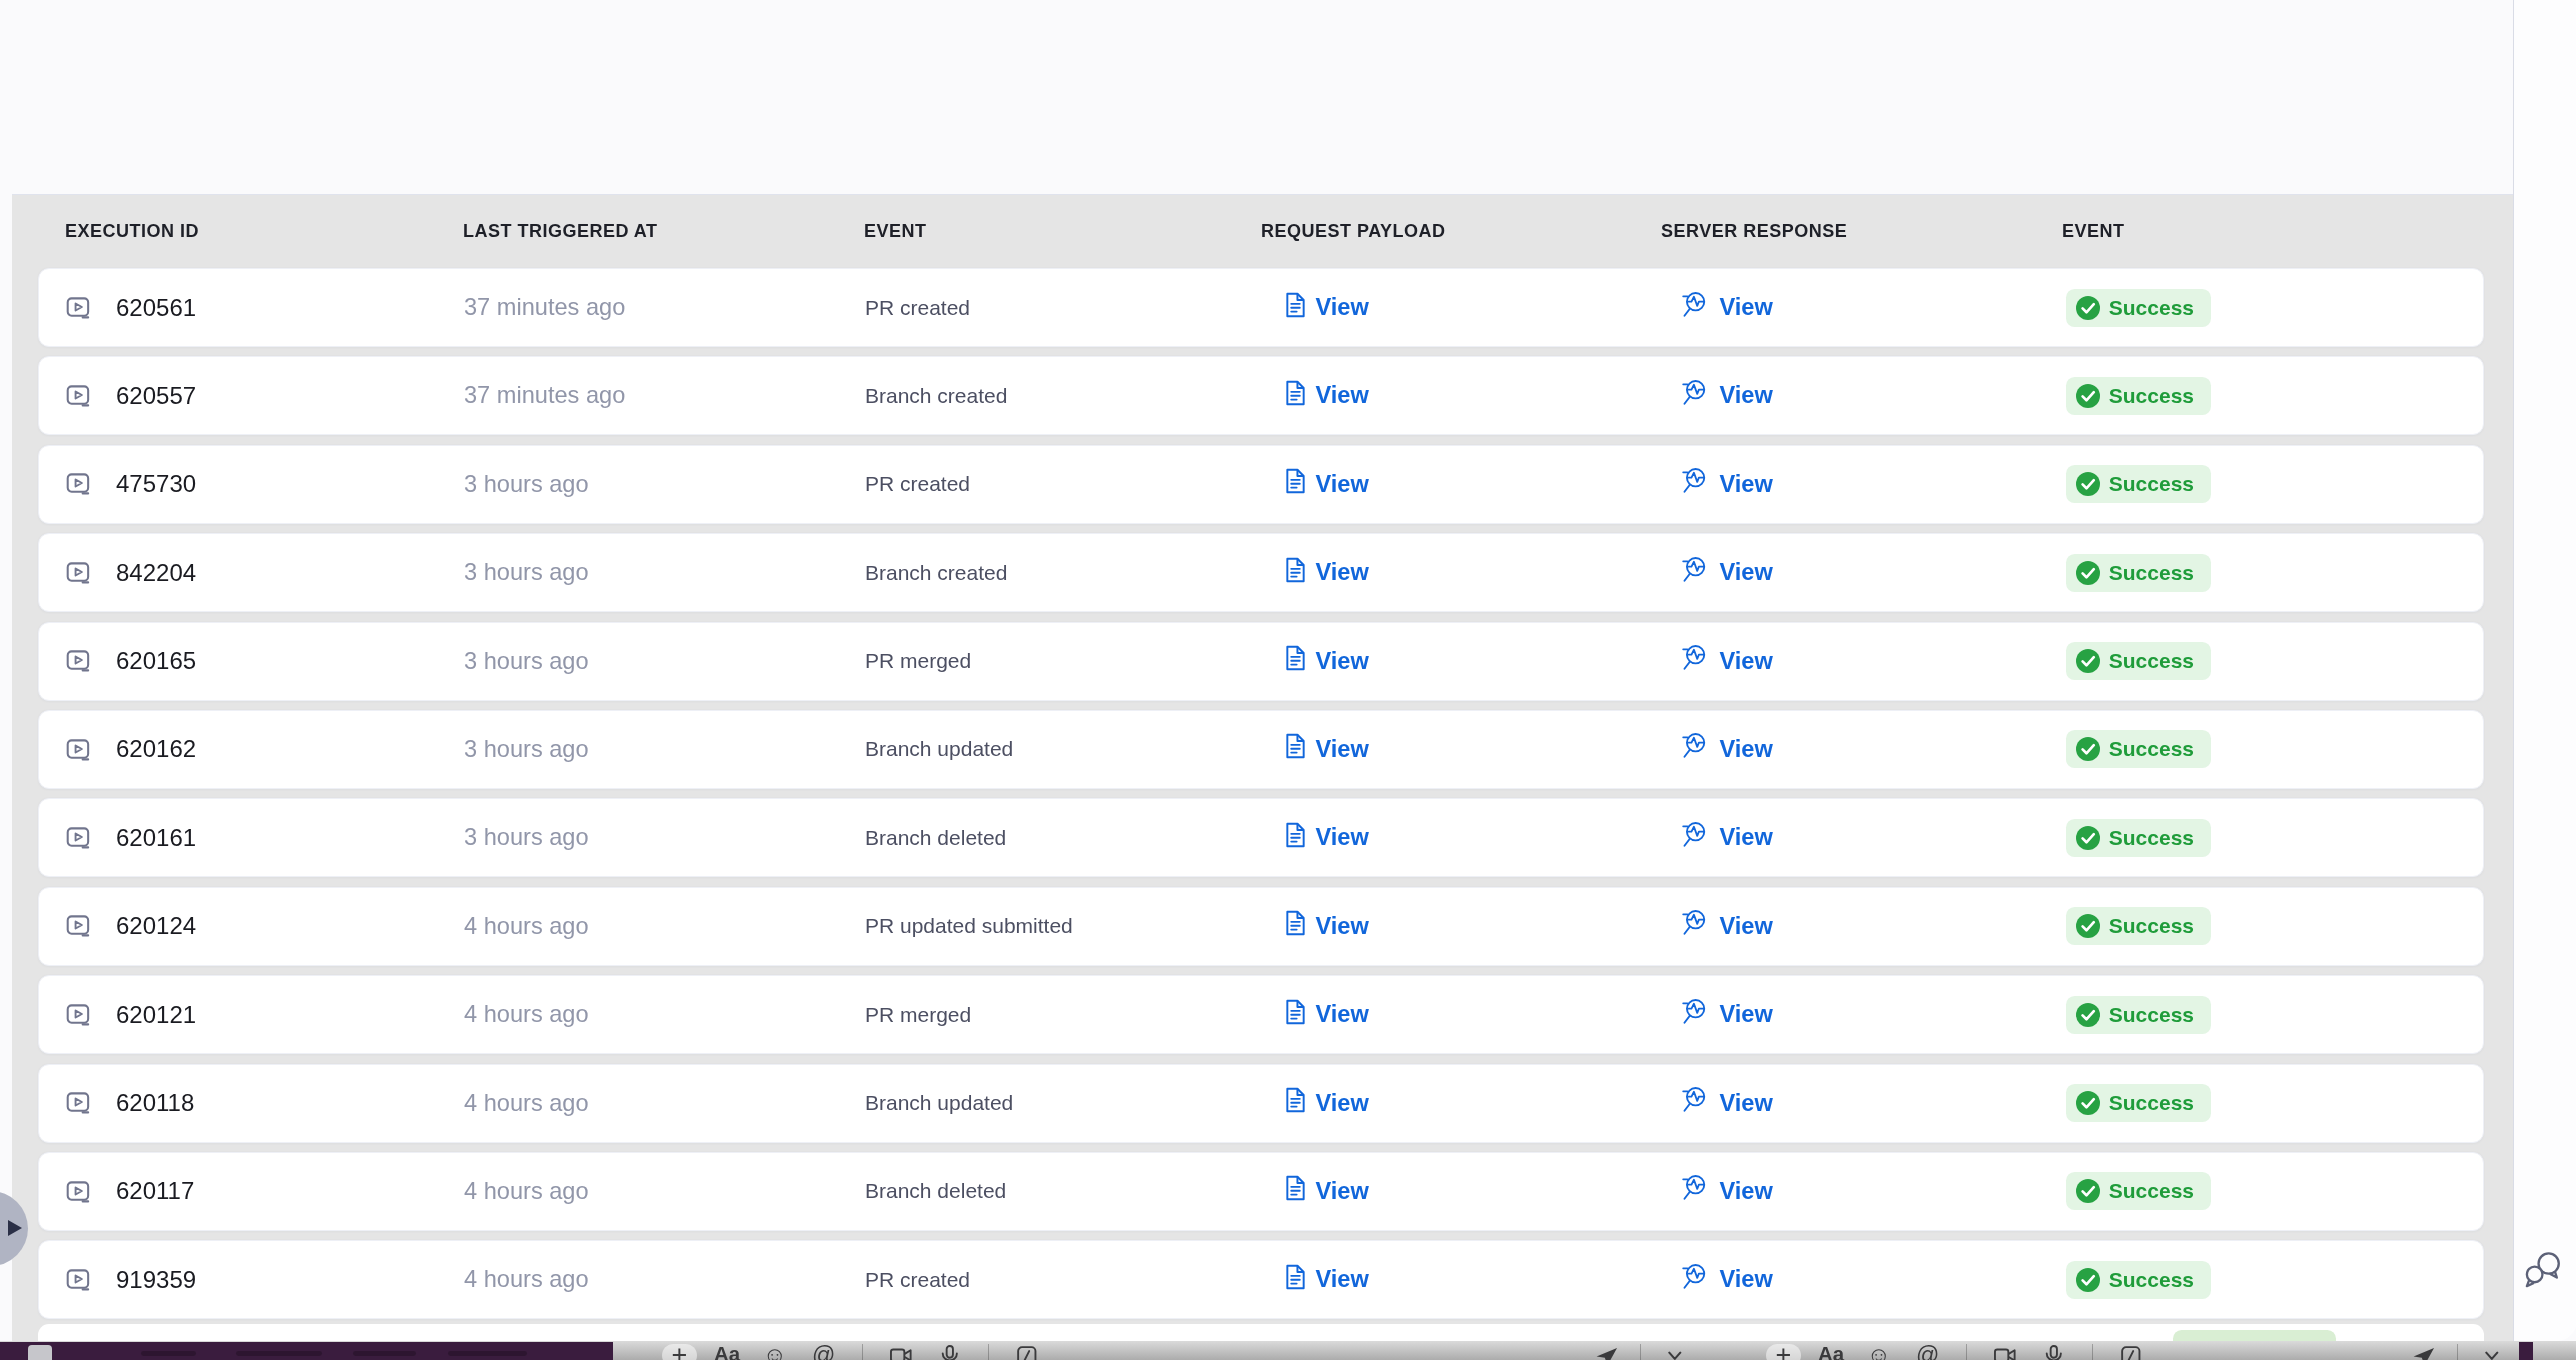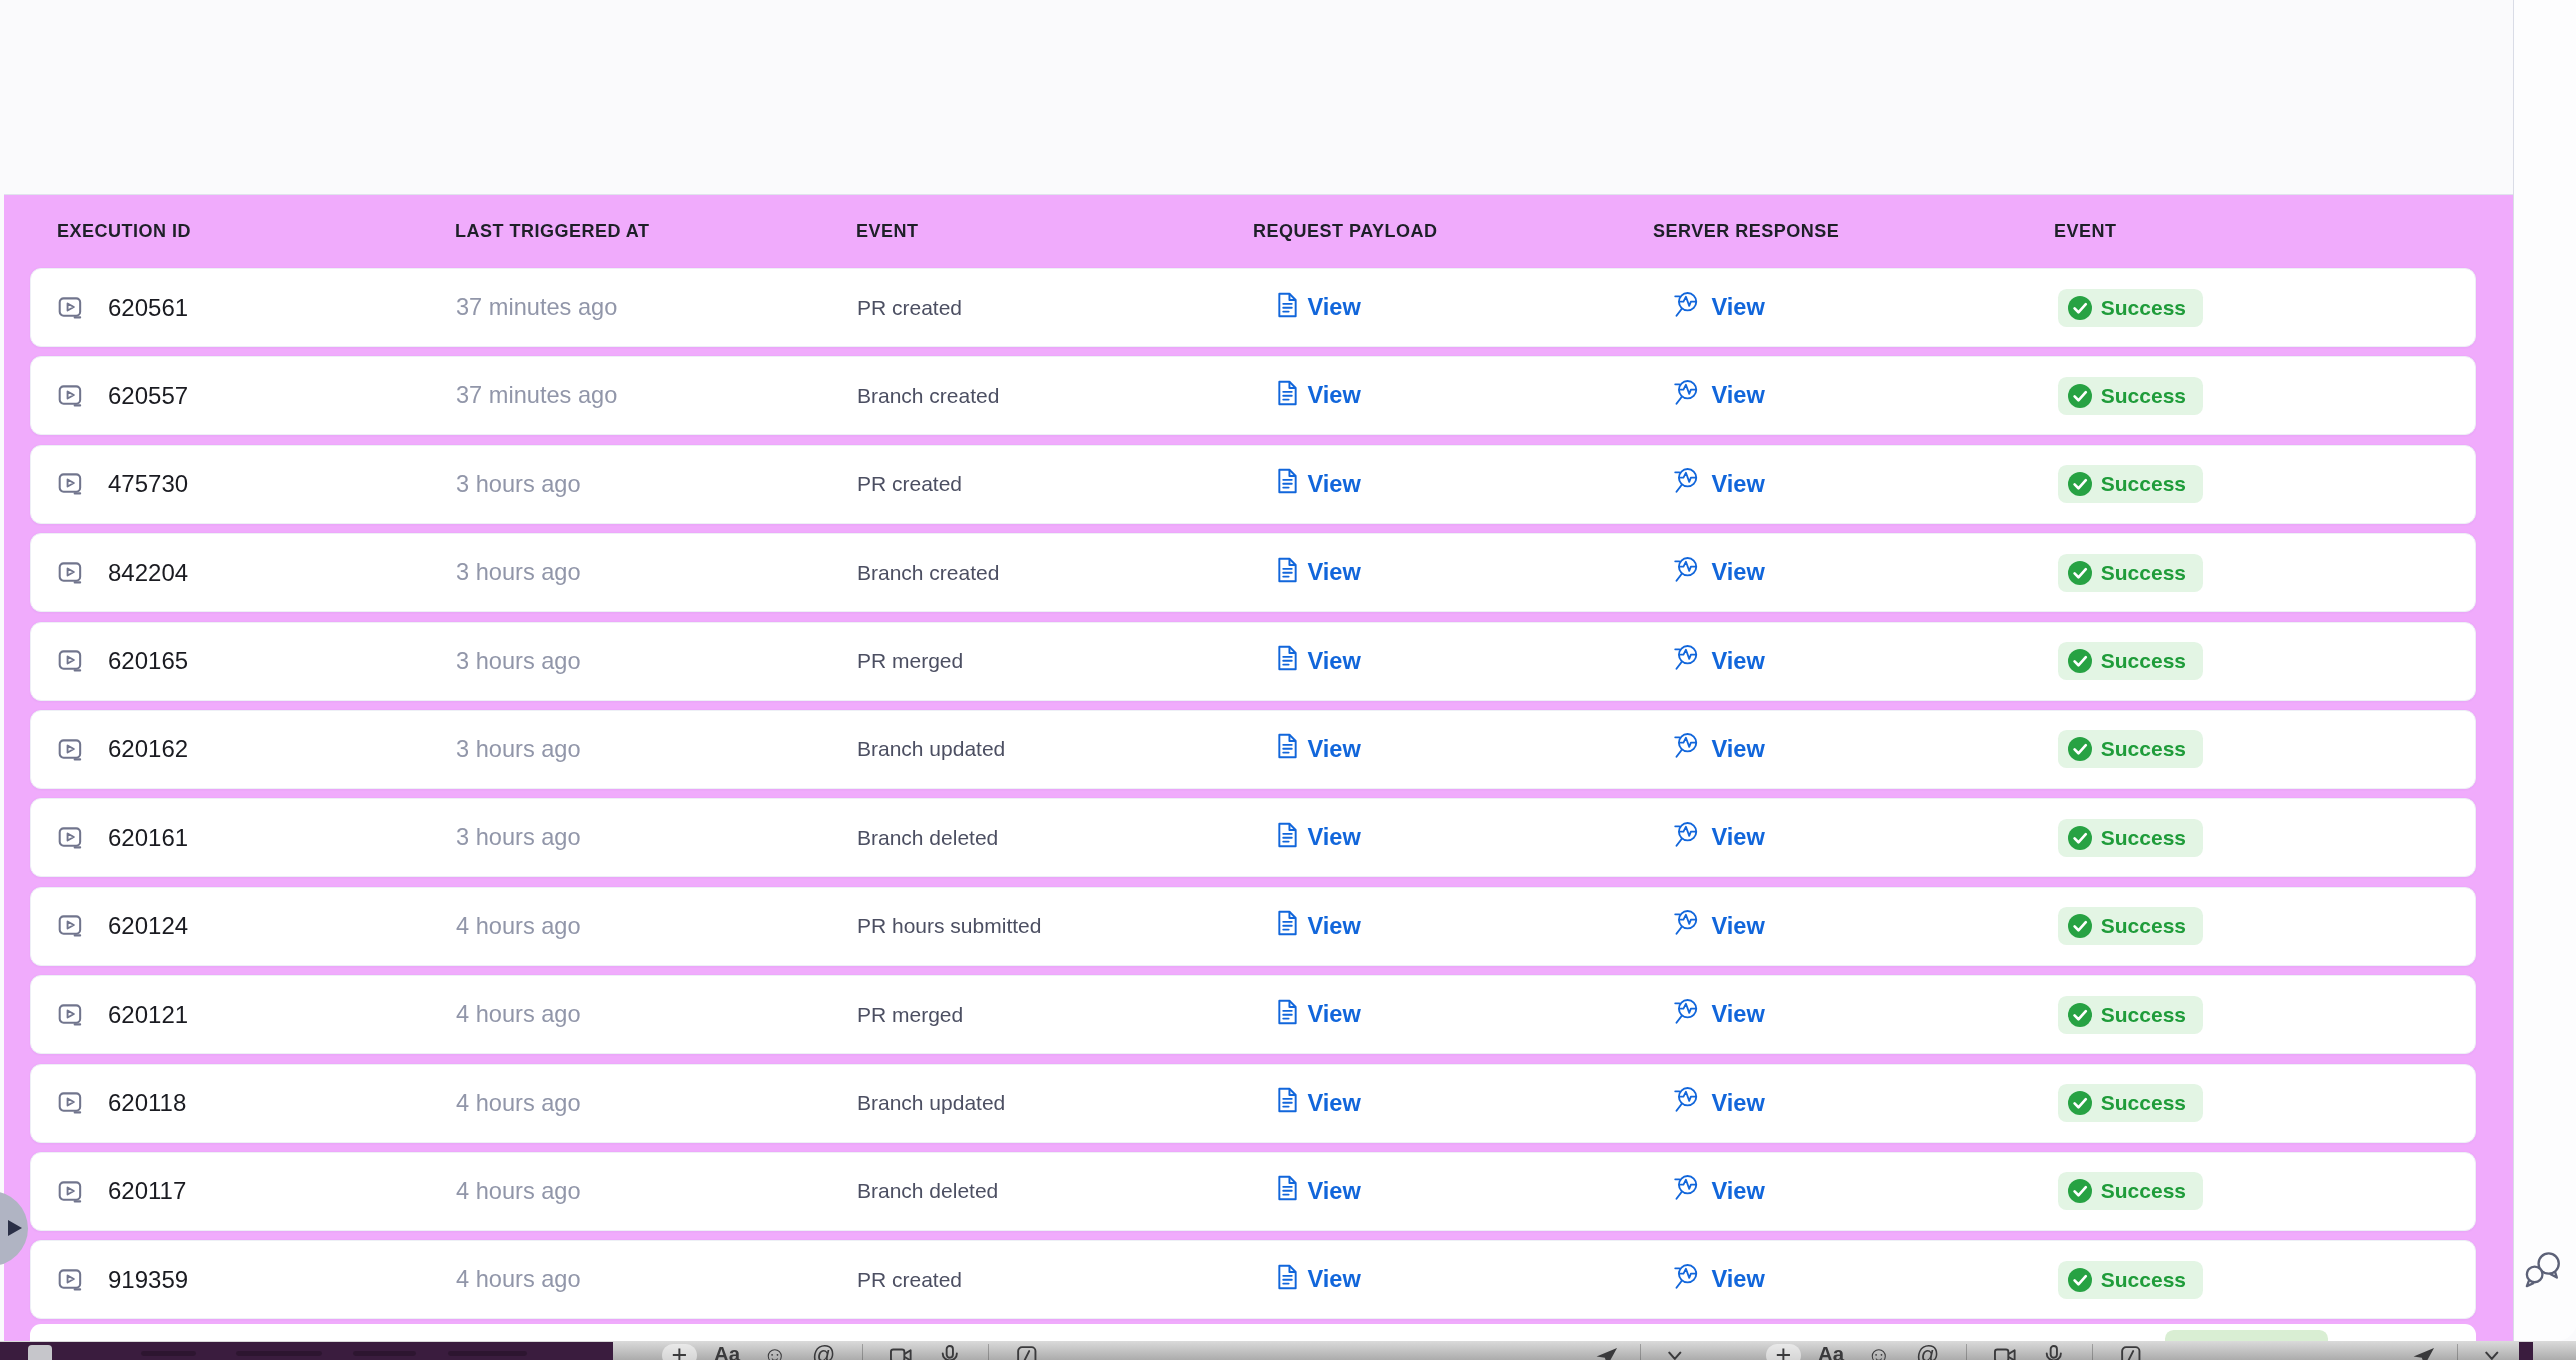--- a/index.html
+++ b/index.html
@@ -14,22 +14,22 @@
   .crumb{font-size:19.6px;font-weight:500;color:var(--accent);cursor:pointer;}
   .crumb-chev{display:flex;align-items:center;}
   .page-title{position:absolute;left:26px;top:52px;font-size:34px;font-weight:700;color:#16171d;letter-spacing:0.2px;}
   .tabs{position:absolute;left:31px;top:132px;display:flex;gap:39px;height:62px;align-items:stretch;}
   .tab{position:relative;font-size:22px;font-weight:600;color:#474b56;padding:11px 1.6px 0 1.6px;cursor:pointer;}
   .tab.active{color:var(--accent);}
   .tab.active::after{content:"";position:absolute;left:-9.4px;right:-9.4px;bottom:0;height:5.5px;
                      border-radius:3.1px;background:var(--accent);}
 
   
-  .table-area{position:absolute;left:4px;top:194px;width:2513px;height:1147px;
-              background:#f0abfc;border-top:1.6px solid #e0e3ed;}
+  .table-area{position:absolute;left:12px;top:194px;width:2513px;height:1147px;
+              background:#e5e5e5;border-top:1.6px solid #e0e3ed;}
   .thead{display:grid;grid-template-columns:398px 401px 397px 400px 401px auto;
          padding-left:53px;height:72px;align-items:center;}
   .th{font-size:18px;font-weight:700;color:#1e2028;letter-spacing:0.5px;}
   .rows{position:absolute;left:26px;top:73px;width:2446px;display:flex;flex-direction:column;gap:9.4px;}
   .row{display:grid;grid-template-columns:398px 401px 420px 397px 384px auto;align-items:center;
        height:79px;background:#ffffff;border:0.8px solid #eef0f6;border-radius:11px;
        box-shadow:0 0.8px 2.4px rgba(30,41,90,.04);padding-left:27px;box-sizing:border-box;}
   .cell-id{display:flex;align-items:center;gap:23px;font-size:24px;font-weight:500;color:#1a1b21;}
   .exec-icon{display:flex;}
   .cell-time{font-size:23.6px;color:#9196a9;}
@@ -449,21 +449,21 @@
         <span class="exec-icon">
           <svg width="27" height="23.6" viewBox="0 0 34 30">
             <rect x="2" y="3" width="26" height="22" rx="5" fill="none" stroke="#71758d" stroke-width="2.6"></rect>
             <path d="M12 9.5 L20 14 L12 18.5 Z" fill="none" stroke="#71758d" stroke-width="2.4" stroke-linejoin="round"></path>
             <path d="M21 27.2 h7" stroke="#71758d" stroke-width="2.6" stroke-linecap="round"></path>
           </svg>
         </span>
         <span>620124</span>
       </div>
       <div class="cell-time">4 hours ago</div>
-      <div class="cell-event">PR hours submitted</div>
+      <div class="cell-event">PR updated submitted</div>
       <div>
         <a class="view-link">
           <span>
             <svg width="21" height="26" viewBox="0 0 27 33">
               <path d="M3 2 h13 l8 8 v21 h-21 z" fill="none" stroke="var(--accent)" stroke-width="2.5" stroke-linejoin="round"></path>
               <path d="M16 2 v8 h8" fill="none" stroke="var(--accent)" stroke-width="2.5" stroke-linejoin="round"></path>
               <path d="M8 15 h11 M8 20 h11 M8 25 h7" stroke="var(--accent)" stroke-width="2.4" stroke-linecap="round"></path>
             </svg>
           </span>
           <span>View</span>

